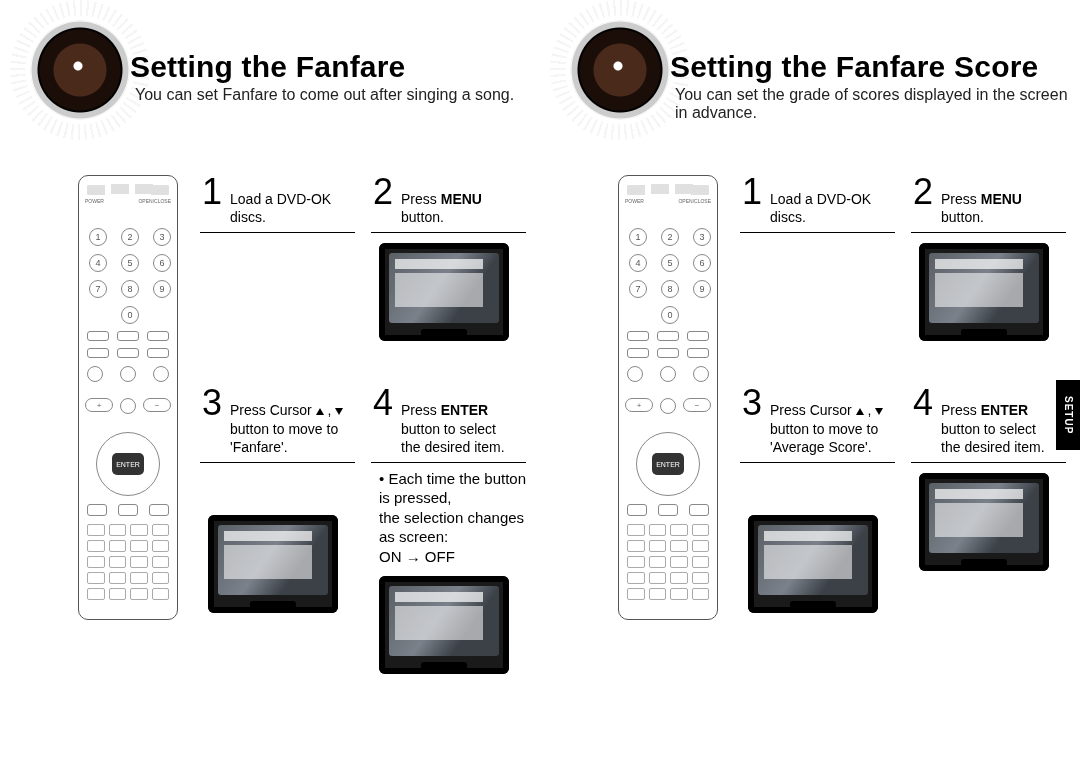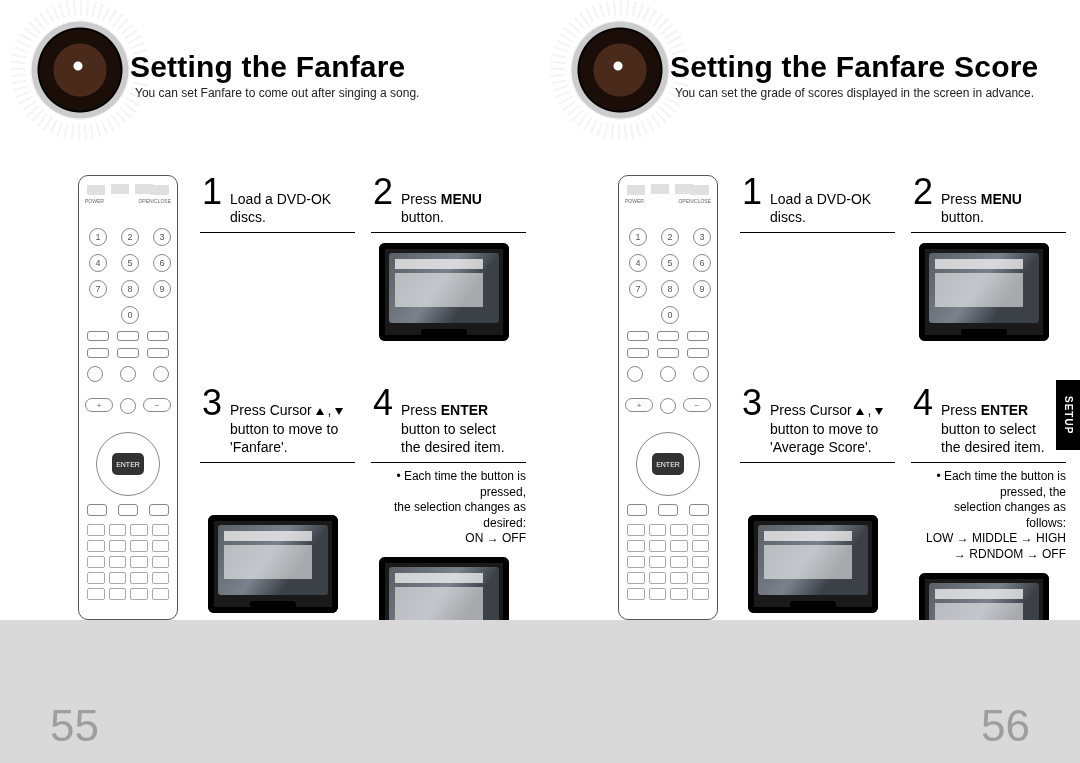--- a/index.html
+++ b/index.html
@@ -22,21 +22,21 @@
   .speaker-ring {
     position:absolute; left:10px; top:0; width:140px; height:140px;
     border-radius:50%;
     background:
       repeating-conic-gradient(rgba(0,0,0,.04) 0 2deg, rgba(0,0,0,0) 2deg 6deg);
     -webkit-mask: radial-gradient(circle, transparent 0 54px, #000 55px 70px, transparent 71px);
             mask: radial-gradient(circle, transparent 0 54px, #000 55px 70px, transparent 71px);
   }
 
   .col h1 { position:absolute; top:50px; left:130px; font-size:30px; font-weight:bold; letter-spacing:.2px; }
-  .col .subtitle { position:absolute; top:86px; left:135px; font-size:12px; color:#222; }
+  .col .subtitle { position:absolute; top:86px; left:135px; font-size:16px; color:#222; }
 
   
   .remote {
     position:absolute; left:78px; top:175px; width:100px; height:445px;
     border:1px solid #555; border-radius:10px;
     background:#fff;
   }
   .remote::before{ 
     content:""; position:absolute; top:8px; left:8px; right:8px; height:12px;
     background:
@@ -95,21 +95,21 @@
   .step-head { border-bottom:1px solid #000; display:flex; align-items:baseline; gap:8px; padding:4px 2px 6px; min-height:48px; }
   .step-num { font-size:36px; font-weight:300; line-height:1; }
   .step-text { font-size:14px; line-height:1.3; }
   .step-text b { font-weight:bold;margin-top:12px; }
 
   
   .tri-up, .tri-down { display:inline-block; width:0; height:0; border-left:4px solid transparent; border-right:4px solid transparent; vertical-align:middle; }
   .tri-up { border-bottom:7px solid #000; }
   .tri-down { border-top:7px solid #000; }
 
-  .note { font-size:12px; line-height:1.3; padding:6px 0 0 8px;text-align:right; }
+  .note { font-size:15px; line-height:1.3; padding:6px 0 0 8px; }
   .note .bullet::before{ content:"• "; }
   .note .seq { font-weight:normal; }
 
   .tv {
     width:130px; height:98px; margin:10px 0 0 8px;
     background:#1a1a1a; border-radius:6px; position:relative;
     box-shadow: inset 0 0 0 6px #000;
   }
   .tv::before{ content:""; position:absolute; inset:10px 10px 18px 10px; border-radius:3px;
     background:
@@ -254,21 +254,21 @@
           <div class="step-head">
             <div class="step-num">4</div>
             <div class="step-text">
               <span>Press </span><b>ENTER</b><br>
               <span>button to select</span><br>
               <span>the desired item.</span>
             </div>
           </div>
           <div class="note">
             <div class="bullet"><span>Each time the button is pressed,</span></div>
-            <div><span>the selection changes as desired:</span></div>
+            <div><span>the selection changes as screen:</span></div>
             <div class="seq">ON → OFF</div>
           </div>
           <div class="tv"></div>
         </div>
       </div>
     </div>
   </div>
 
   <div class="col">
     <div class="speaker-ring"></div>
@@ -382,33 +382,24 @@
         </div>
         <div class="step">
           <div class="step-head">
             <div class="step-num">4</div>
             <div class="step-text">
               <span>Press </span><b>ENTER</b><br>
               <span>button to select</span><br>
               <span>the desired item.</span>
             </div>
           </div>
-          <div class="note">
-            <div class="bullet"><span>Each time the button is pressed, the</span></div>
-            <div><span>selection changes as follows:</span></div>
-            <div class="seq">LOW → MIDDLE → HIGH → RDNDOM → OFF</div>
-          </div>
           <div class="tv"></div>
         </div>
       </div>
     </div>
 
     <div class="setup-tab">SETUP</div>
   </div>
 
 </div>
 
-<div class="footer">
-  <div class="pg left">55</div>
-  <div class="pg right">56</div>
+
 </div>
 
-</div>
-
 </body></html>

